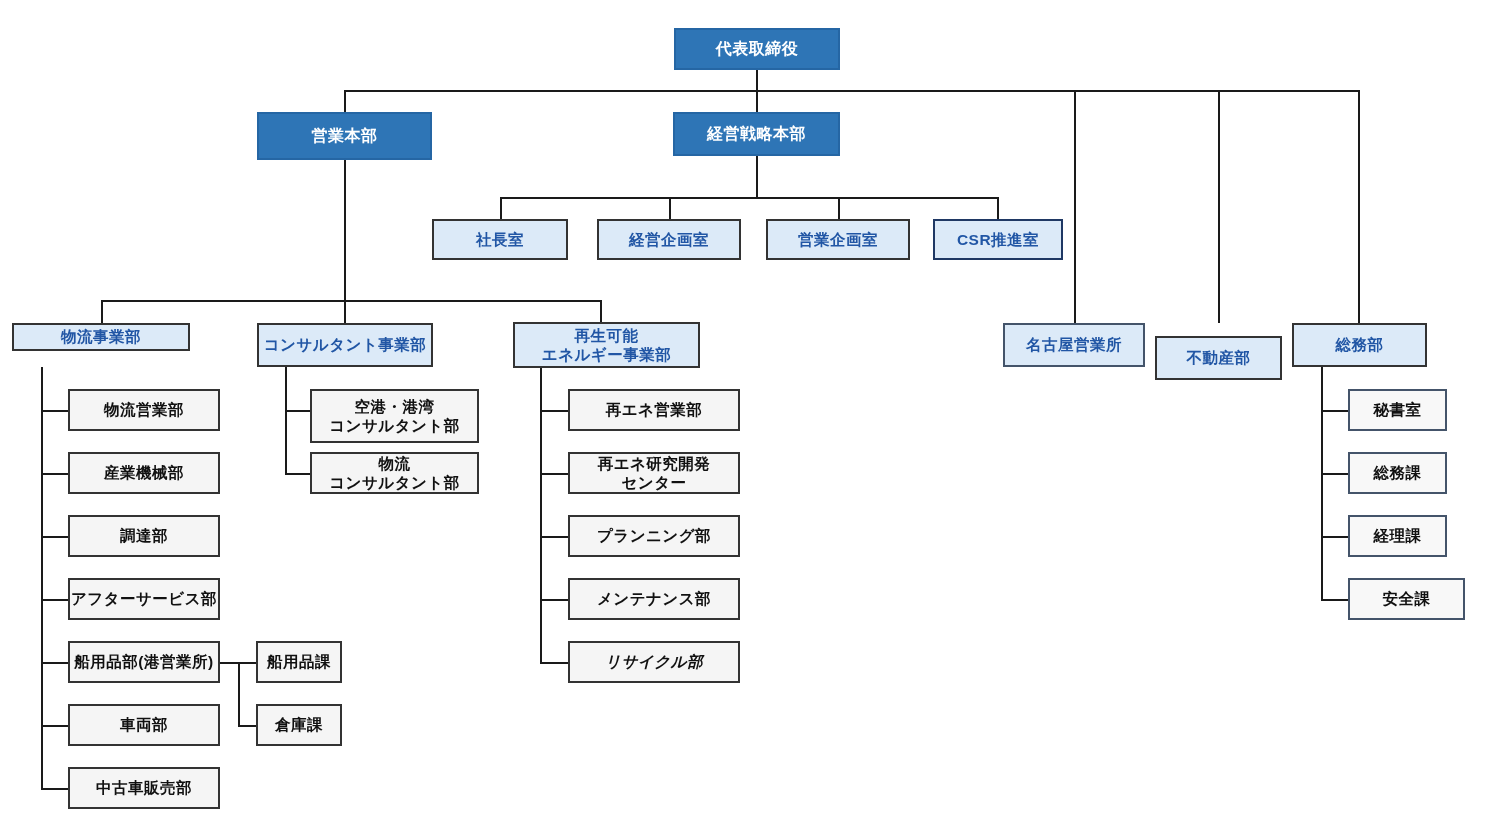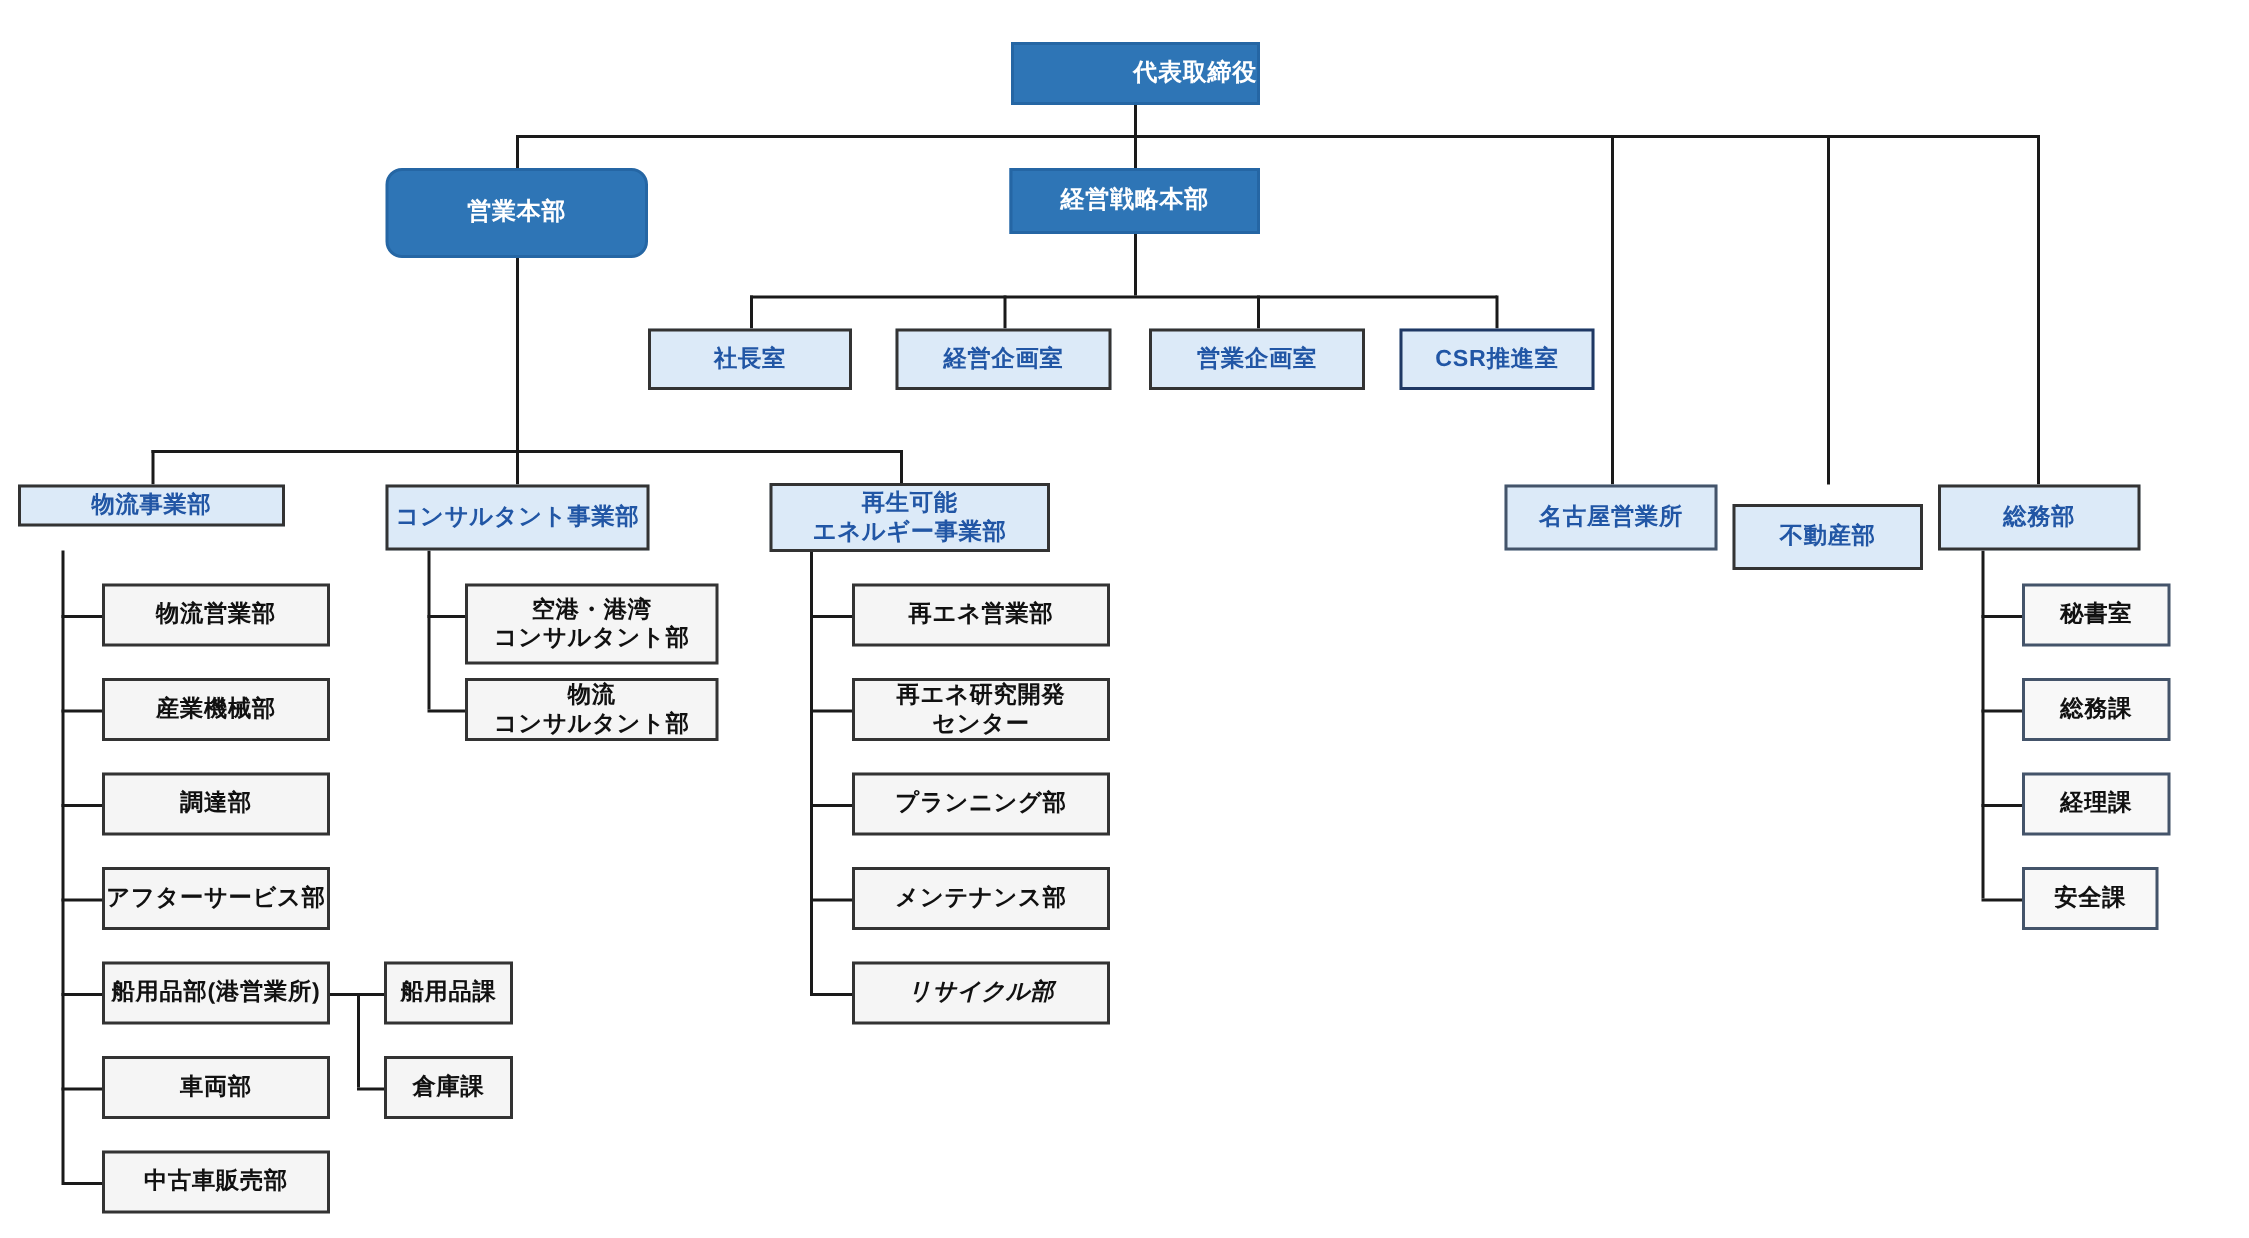--- a/index.html
+++ b/index.html
@@ -80,24 +80,24 @@
       <div class="edge" style="left: 540px; top: 536px; width: 28px; height: 1.5px;"></div>
       <div class="edge" style="left: 540px; top: 599px; width: 28px; height: 1.5px;"></div>
       <div class="edge" style="left: 540px; top: 662px; width: 28px; height: 1.5px;"></div>
       <div class="edge" style="left: 1321px; top: 367px; width: 1.5px; height: 232px;"></div>
       <div class="edge" style="left: 1321px; top: 410px; width: 27px; height: 1.5px;"></div>
       <div class="edge" style="left: 1321px; top: 473px; width: 27px; height: 1.5px;"></div>
       <div class="edge" style="left: 1321px; top: 536px; width: 27px; height: 1.5px;"></div>
       <div class="edge" style="left: 1321px; top: 599px; width: 27px; height: 1.5px;"></div>
     </div>
   <div id="nodes">
-      <div class="node dark" style="left: 674px; top: 28px; width: 166px; height: 42px; justify-content: flex-end;">
+      <div class="node dark" style="left: 674px; top: 28px; width: 166px; height: 42px;">
         <span class="label">代表取締役</span>
       </div>
-      <div class="node dark" style="left: 257px; top: 112px; width: 175px; height: 60px; border-radius: 11px;">
+      <div class="node dark" style="left: 257px; top: 112px; width: 175px; height: 48px;">
         <span class="label">営業本部</span>
       </div>
       <div class="node dark" style="left: 673px; top: 112px; width: 167px; height: 44px;">
         <span class="label">経営戦略本部</span>
       </div>
       <div class="node blue" style="left: 432px; top: 219px; width: 136px; height: 41px;">
         <span class="label">社長室</span>
       </div>
       <div class="node blue" style="left: 597px; top: 219px; width: 144px; height: 41px;">
         <span class="label">経営企画室</span>
@@ -180,17 +180,17 @@
       </div>
       <div class="node gray-slate" style="left: 1348px; top: 389px; width: 99px; height: 42px;">
         <span class="label">秘書室</span>
       </div>
       <div class="node gray-slate" style="left: 1348px; top: 452px; width: 99px; height: 42px;">
         <span class="label">総務課</span>
       </div>
       <div class="node gray-slate" style="left: 1348px; top: 515px; width: 99px; height: 42px;">
         <span class="label">経理課</span>
       </div>
-      <div class="node gray-slate" style="left: 1348px; top: 578px; width: 91px; height: 42px;">
+      <div class="node gray-slate" style="left: 1348px; top: 578px; width: 117px; height: 42px;">
         <span class="label">安全課</span>
       </div>
     </div>
 </div>
 
 </body></html>

